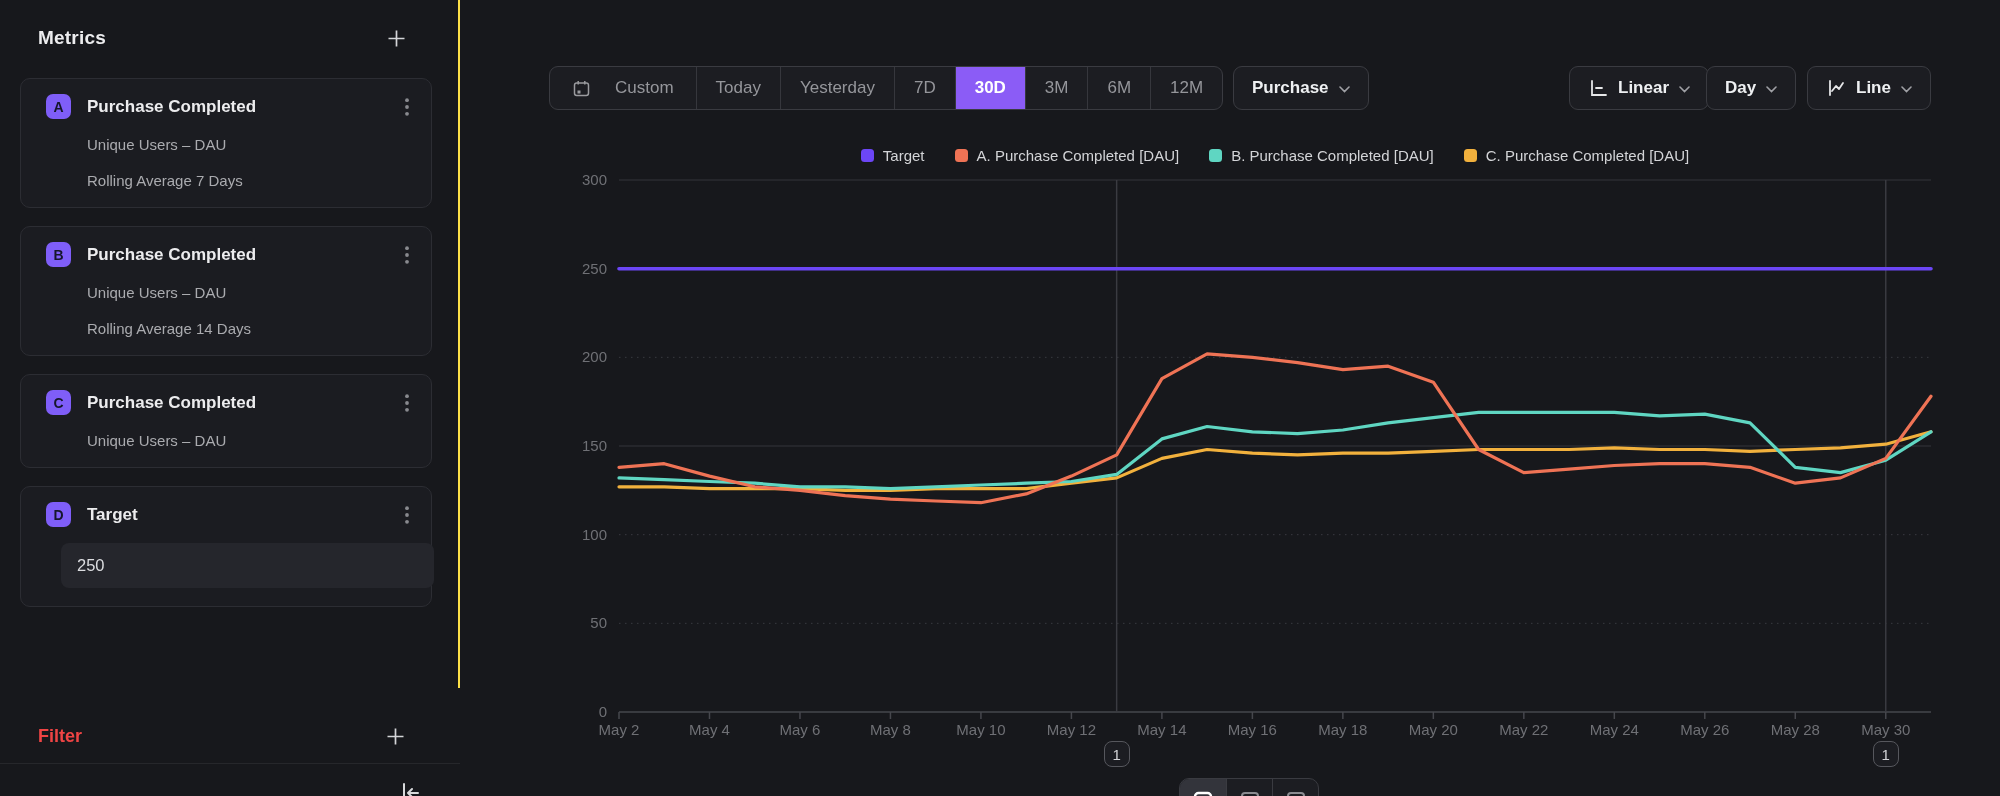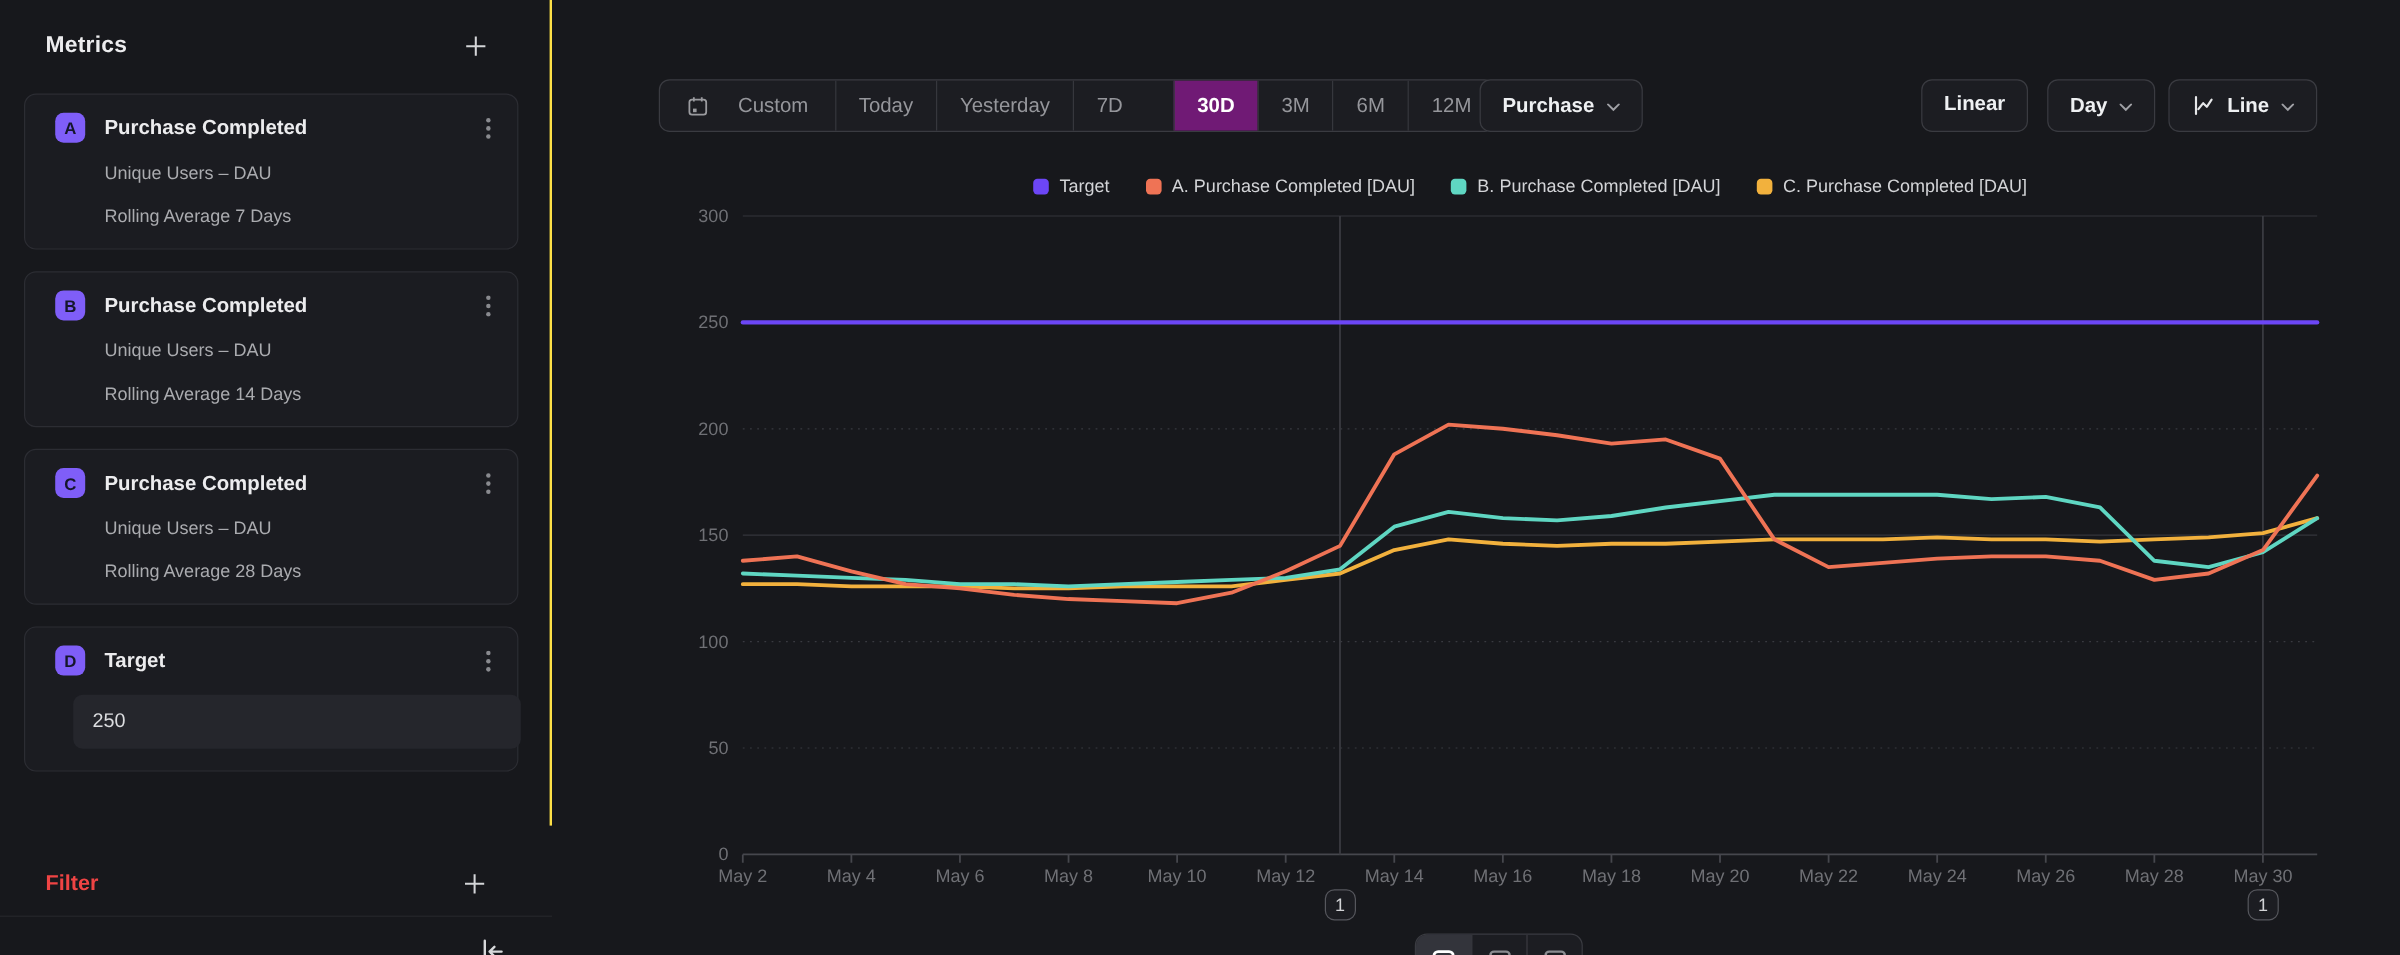--- a/index.html
+++ b/index.html
@@ -57,27 +57,27 @@
     background:#1c1d22; border:1px solid #3a3b41; border-radius:9px;
     display:inline-flex; align-items:stretch; overflow:hidden;
   }
   .seg { left:88px; }
   .seg-item {
     display:flex; align-items:center; gap:24px; padding:0 19px;
     font-size:17px; color:#95969b; border-left:1px solid #36373d; cursor:pointer;
     white-space:nowrap;
   }
   .seg-item:first-child { border-left:none; padding:0 22px; }
-  .seg-item.selected { background:#701a75; color:#ffffff; font-weight:700;margin-left:23px; }
+  .seg-item.selected { background:#8b5cf6; color:#ffffff; font-weight:700; }
   .tool-btn {
     align-items:center; gap:10px; padding:0 18px;
     font-size:17px; font-weight:700; color:#eef0f2; cursor:pointer;
   }
   #compare-btn { left:772px; }
-  #linear-btn  { left:1140px;flex-direction:column; }
+  #linear-btn  { left:1108px; }
   #day-btn     { left:1245px; }
   #line-btn    { left:1346px; }
   .chev { margin-top:2px; }
 
   .legend {
     position:absolute; left:158px; top:147px; width:1312px;
     display:flex; justify-content:center; align-items:center; gap:30px;
   }
   .legend-item { display:flex; align-items:center; gap:9px; cursor:pointer; }
   .legend-swatch { width:13px; height:13px; border-radius:3.5px; }
@@ -154,21 +154,20 @@
           <span class="card-title">Purchase Completed</span>
         </div>
         <button class="icon-btn kebab">
           <svg width="4" height="18" viewBox="0 0 4 18" fill="#898a8f">
             <circle cx="2" cy="2.2" r="1.9"></circle>
             <circle cx="2" cy="9" r="1.9"></circle>
             <circle cx="2" cy="15.8" r="1.9"></circle>
           </svg>
         </button>
         <div class="sub-line">Unique Users – DAU</div>
-        <div class="sub-line">Rolling Average 28 Days</div>
       </div>
       <div class="metric-card">
         <div class="card-head">
           <span class="badge">D</span>
           <span class="card-title">Target</span>
         </div>
         <button class="icon-btn kebab">
           <svg width="4" height="18" viewBox="0 0 4 18" fill="#898a8f">
             <circle cx="2" cy="2.2" r="1.9"></circle>
             <circle cx="2" cy="9" r="1.9"></circle>

